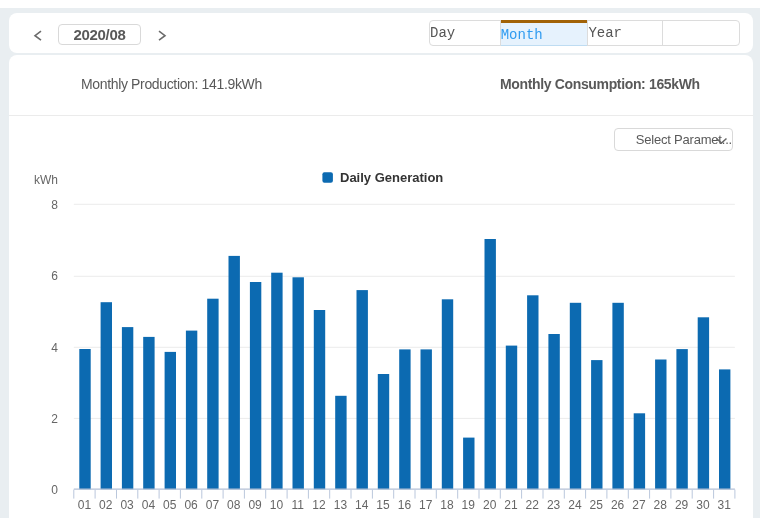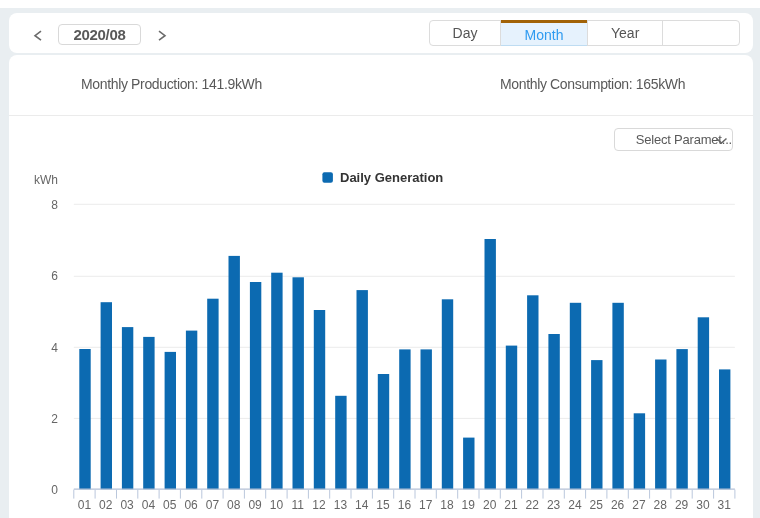--- a/index.html
+++ b/index.html
@@ -2,25 +2,25 @@
 <html><head>
 <meta charset="utf-8">
 <style>
 html,body{margin:0;padding:0;}
 body{width:760px;height:518px;background:#e9eef1;font-family:"Liberation Sans",sans-serif;overflow:hidden;position:relative;}
 .topstrip{position:absolute;left:0;top:0;width:760px;height:8px;background:#fff;}
 .cardA{position:absolute;left:9px;top:13px;width:744px;height:40px;background:#fff;border-radius:8px;}
 .cardB{position:absolute;left:9px;top:55px;width:744px;height:463px;background:#fff;border-radius:8px 8px 0 0;text-align:right;}
 .row1{position:absolute;left:0;top:0;width:744px;height:61px;border-bottom:1px solid #ebebeb;box-sizing:border-box;}
 .mprod{position:absolute;left:72px;top:20.5px;font-size:14px;letter-spacing:-0.35px;color:#595959;}
-.mcons{position:absolute;left:491px;top:20.5px;font-size:14px;letter-spacing:-0.35px;color:#595959;}
+.mcons{position:absolute;left:491px;top:20.5px;font-size:14px;letter-spacing:-0.35px;color:#595959;font-weight:bold;}
 .chev{position:absolute;width:14px;height:14px;}
 .datebox{position:absolute;left:49px;top:11px;width:81px;height:19px;border:1px solid #d9d9d9;border-radius:4px;text-align:center;line-height:20px;font-size:15px;letter-spacing:-0.3px;color:#595959;font-weight:bold;}
 .tabs{position:absolute;left:420px;top:7px;width:309px;height:23.5px;border:1px solid #dcdcdc;border-radius:4px;}
-.tab{position:absolute;top:0;height:23.5px;line-height:25px;font-size:14px;color:#555;text-align:center;}
+.tab{position:absolute;top:0;height:23.5px;line-height:25px;font-size:14px;color:#555;text-align:left;font-family:Liberation Mono, monospace;}
 .sep{position:absolute;top:0;width:1px;height:23.5px;background:#dcdcdc;}
 .tab.active{top:-1px;height:25.5px;line-height:25px;background:#e6f2fd;color:#2f9bf0;border-top:3px solid #a16207;border-bottom:1px solid #bedcf2;box-sizing:border-box;}
 .dropdown{position:absolute;left:605px;top:73px;width:117px;height:21px;border:1px solid #d9d9d9;border-radius:4px;font-size:13px;letter-spacing:-0.2px;color:#595959;line-height:22.5px;box-sizing:content-box;}
 .ddchev{position:absolute;right:4px;top:7.5px;}
 </style>
 </head>
 <body>
 <div class="topstrip"></div>
 <div class="cardA">
   <svg class="chev" style="left:22px;top:16px;" viewBox="0 0 14 14">

